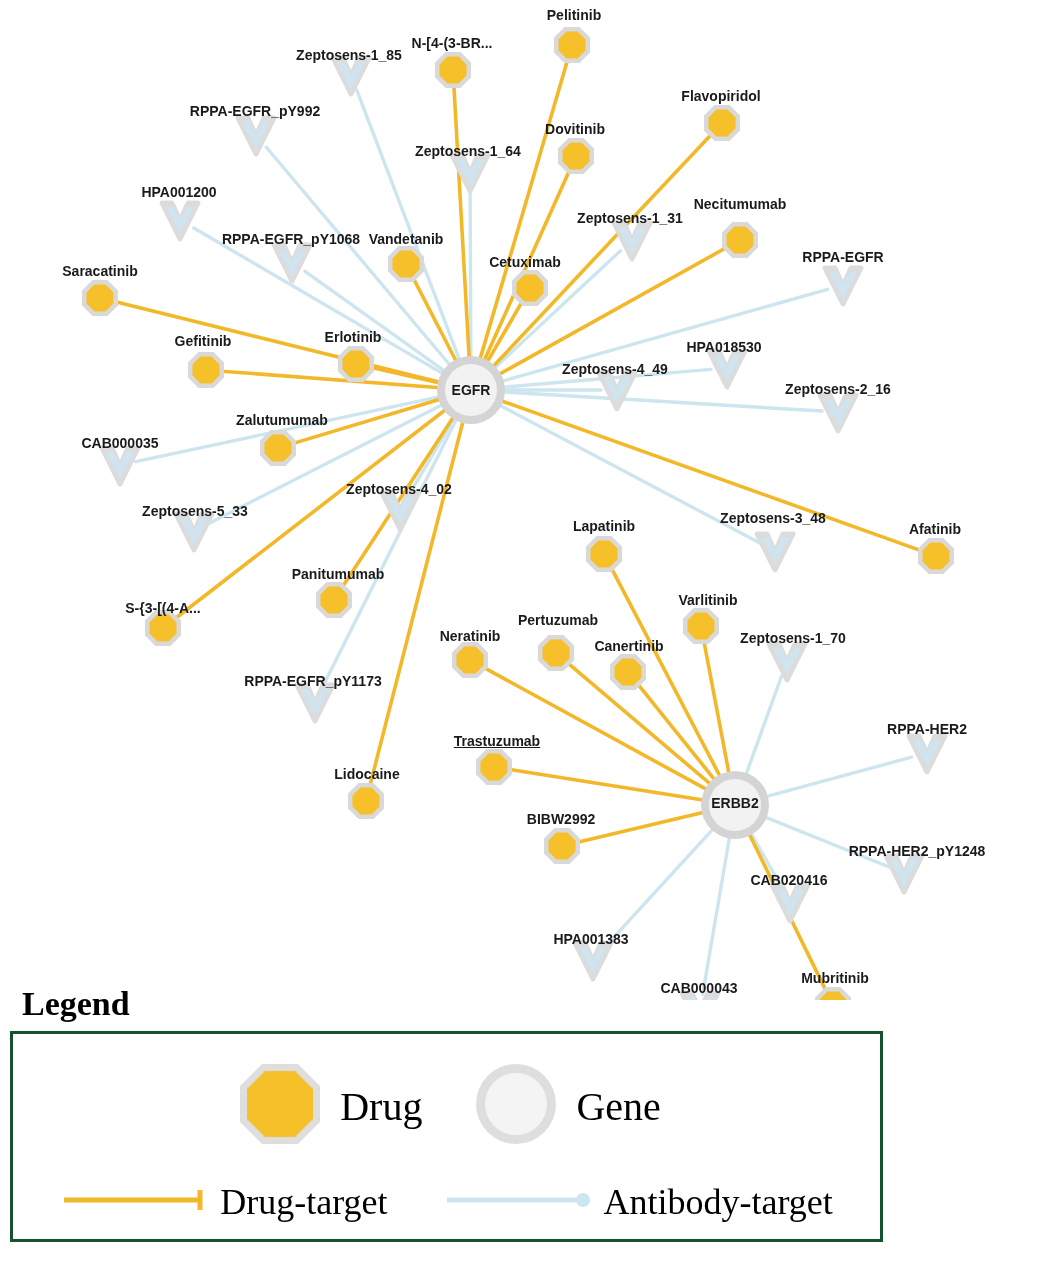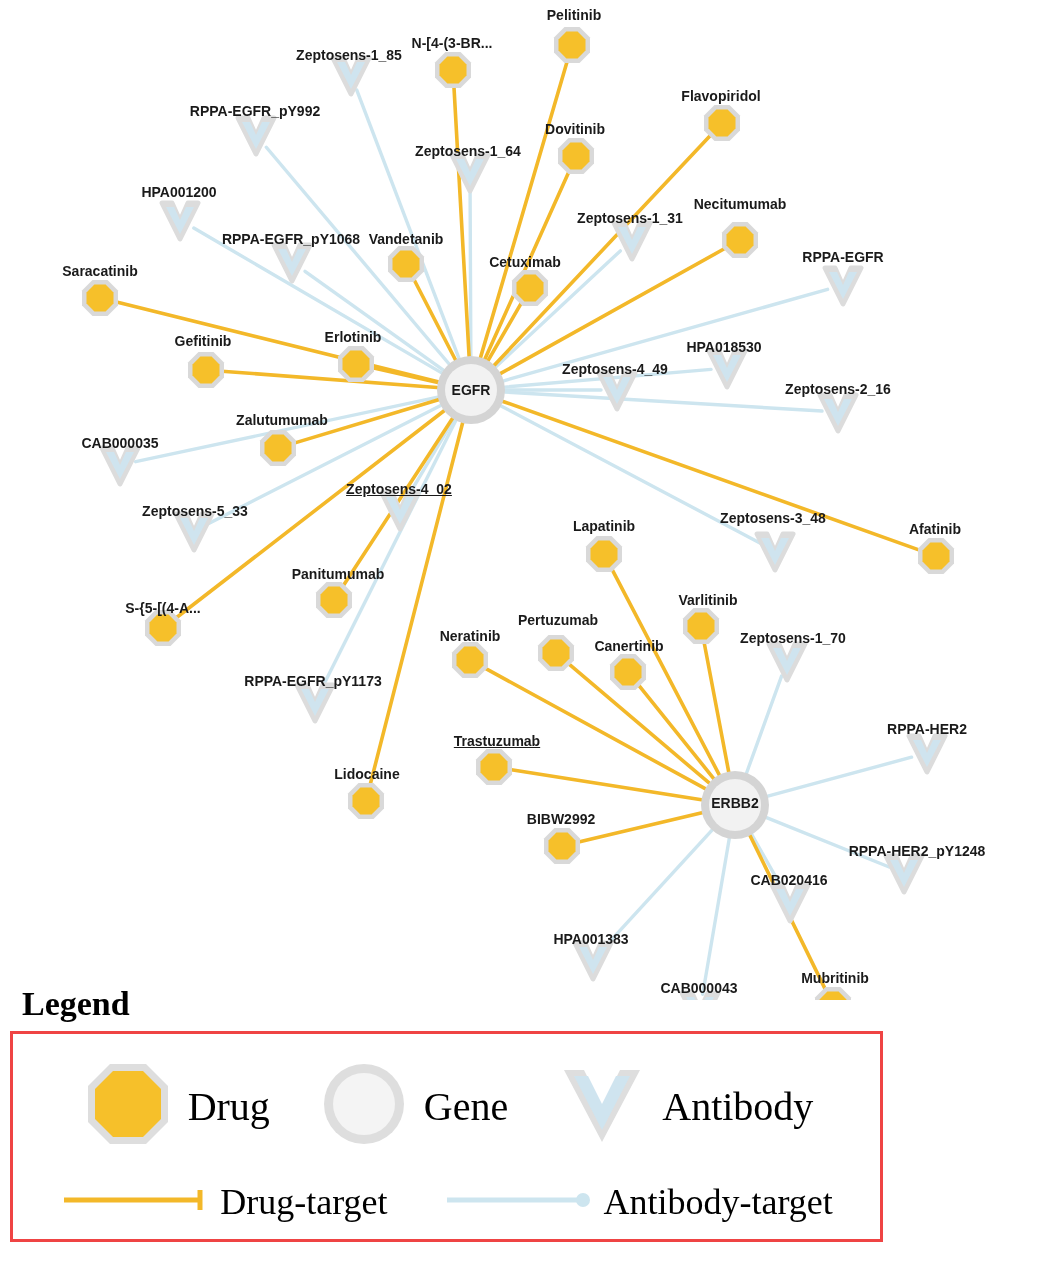--- a/index.html
+++ b/index.html
@@ -39,21 +39,21 @@
   }
   .legend-title {
     font-family: "Liberation Serif", serif;
     font-size: 34px;
     font-weight: bold;
     color: #000;
     margin: 0 0 8px 22px;
   }
   .legend-box {
     margin: 0 10px 0 10px;
-    border: 3px solid #ef4444;
+    border: 3px solid #14532d;
     height: 205px;
     position: relative;
     background: #fff;
   }
   .legend-row1 {
     position: absolute;
     top: 22px;
     left: 0;
     width: 100%;
     height: 100px;
@@ -244,21 +244,21 @@
       <div class="node-label" style="left: 255px; top: 111px;">RPPA-EGFR_pY992</div>
       <div class="node-label" style="left: 468px; top: 151px;">Zeptosens-1_64</div>
       <div class="node-label" style="left: 179px; top: 192px;">HPA001200</div>
       <div class="node-label" style="left: 630px; top: 218px;">Zeptosens-1_31</div>
       <div class="node-label" style="left: 291px; top: 239px;">RPPA-EGFR_pY1068</div>
       <div class="node-label" style="left: 843px; top: 257px;">RPPA-EGFR</div>
       <div class="node-label" style="left: 724px; top: 347px;">HPA018530</div>
       <div class="node-label" style="left: 615px; top: 369px;">Zeptosens-4_49</div>
       <div class="node-label" style="left: 838px; top: 389px;">Zeptosens-2_16</div>
       <div class="node-label" style="left: 120px; top: 443px;">CAB000035</div>
-      <div class="node-label" style="left: 399px; top: 489px; text-decoration: underline;">Zeptosens-4_02</div>
+      <div class="node-label" style="left: 399px; top: 489px;">Zeptosens-4_02</div>
       <div class="node-label" style="left: 195px; top: 511px;">Zeptosens-5_33</div>
       <div class="node-label" style="left: 773px; top: 518px;">Zeptosens-3_48</div>
       <div class="node-label" style="left: 793px; top: 638px;">Zeptosens-1_70</div>
       <div class="node-label" style="left: 313px; top: 681px;">RPPA-EGFR_pY1173</div>
       <div class="node-label" style="left: 927px; top: 729px;">RPPA-HER2</div>
       <div class="node-label" style="left: 917px; top: 851px;">RPPA-HER2_pY1248</div>
       <div class="node-label" style="left: 789px; top: 880px;">CAB020416</div>
       <div class="node-label" style="left: 591px; top: 939px;">HPA001383</div>
       <div class="node-label" style="left: 699px; top: 988px;">CAB000043</div>
       <div class="node-label" style="left: 574px; top: 15px;">Pelitinib</div>
@@ -269,21 +269,21 @@
       <div class="node-label" style="left: 406px; top: 239px;">Vandetanib</div>
       <div class="node-label" style="left: 525px; top: 262px;">Cetuximab</div>
       <div class="node-label" style="left: 100px; top: 271px;">Saracatinib</div>
       <div class="node-label" style="left: 203px; top: 341px;">Gefitinib</div>
       <div class="node-label" style="left: 353px; top: 337px;">Erlotinib</div>
       <div class="node-label" style="left: 282px; top: 420px;">Zalutumumab</div>
       <div class="node-label" style="left: 935px; top: 529px;">Afatinib</div>
       <div class="node-label" style="left: 604px; top: 526px;">Lapatinib</div>
       <div class="node-label" style="left: 338px; top: 574px;">Panitumumab</div>
       <div class="node-label" style="left: 708px; top: 600px;">Varlitinib</div>
-      <div class="node-label" style="left: 163px; top: 608px;">S-{5-[(4-A...</div>
+      <div class="node-label" style="left: 163px; top: 608px;">S-{3-[(4-A...</div>
       <div class="node-label" style="left: 470px; top: 636px;">Neratinib</div>
       <div class="node-label" style="left: 558px; top: 620px; text-align: right;">Pertuzumab</div>
       <div class="node-label" style="left: 629px; top: 646px;">Canertinib</div>
       <div class="node-label" style="left: 497px; top: 741px; text-decoration: underline;">Trastuzumab</div>
       <div class="node-label" style="left: 367px; top: 774px;">Lidocaine</div>
       <div class="node-label" style="left: 561px; top: 819px;">BIBW2992</div>
       <div class="node-label" style="left: 835px; top: 978px;">Mubritinib</div>
       <div class="node-label" style="left: 471px; top: 390px;">EGFR</div>
       <div class="node-label" style="left: 735px; top: 803px;">ERBB2</div>
     </div>
@@ -307,29 +307,20 @@
       <div class="legend-item">
         <span>
           <svg width="96" height="96" viewBox="0 0 96 96">
             <circle cx="48" cy="48" r="40" fill="#dedede"></circle>
             <circle cx="48" cy="48" r="31" fill="#f4f4f4"></circle>
           </svg>
         </span>
         <span class="legend-item-text">Gene</span>
       </div>
 
-      <div class="legend-item">
-        <span>
-          <svg width="96" height="96" viewBox="0 0 96 96">
-            <path d="M10,14 L48,86 L86,14 L66,14 L48,50 L30,14 Z" fill="#dedede"></path>
-            <path d="M20,20 L48,74 L76,20 L62,20 L48,48 L34,20 Z" fill="#cfe4ef"></path>
-          </svg>
-        </span>
-        <span class="legend-item-text">Antibody</span>
-      </div>
 
     </div>
     <div class="legend-row2">
 
       <div class="legend-edge-item">
         <span>
           <svg width="150" height="30" viewBox="0 0 150 30">
             <line x1="4" y1="15" x2="140" y2="15" stroke="#f3b829" stroke-width="5"></line>
             <line x1="140" y1="5" x2="140" y2="25" stroke="#f3b829" stroke-width="5"></line>
           </svg>

